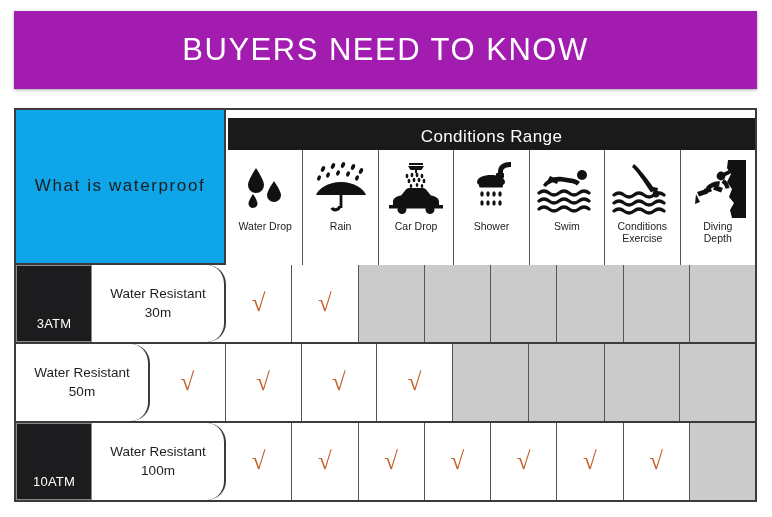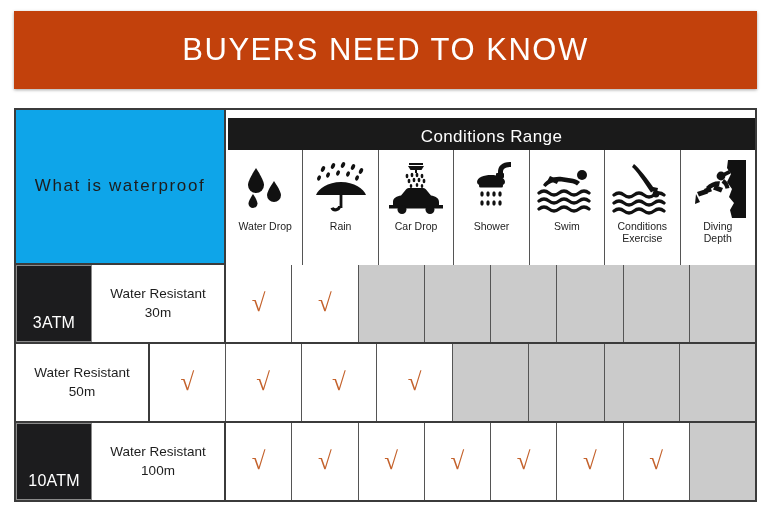--- a/index.html
+++ b/index.html
@@ -19,21 +19,21 @@
     background: #ffffff;
   }
 
   
   .banner {
     position: absolute;
     left: 14px;
     top: 11px;
     width: 743px;
     height: 78px;
-    background: #c2410c;
+    background: #a21caf;
     display: flex;
     align-items: center;
     justify-content: center;
     box-shadow: 0 1px 3px rgba(0,0,0,0.35);
   }
   .banner-title {
     color: #ffffff;
     font-size: 31px;
     letter-spacing: 1.5px;
     font-weight: 400;
@@ -161,35 +161,36 @@
     width: 76px;
     flex: 0 0 76px;
     background: #1c1c1e;
     display: flex;
     align-items: center;
     justify-content: center;
     border: 1px solid #8a8a8a;
   }
   .atm-text {
     color: #ffffff;
-    font-size: 16px;
+    font-size: 13px;
     font-weight: 400;
     letter-spacing: 0.2px;
     white-space: nowrap;
     margin-top: 39px;
   }
 
   .desc-cell {
     width: 134px;
     flex: 0 0 134px;
     border-right: 2px solid #3b3b3b;
     display: flex;
     align-items: center;
     justify-content: center;
     background: #ffffff;
+    border-radius: 19px;
   }
   .desc-text {
     text-align: center;
     font-size: 13.5px;
     color: #1d1d1d;
     line-height: 1.35;
     white-space: pre-line;
     padding: 0 4px;
   }
 

